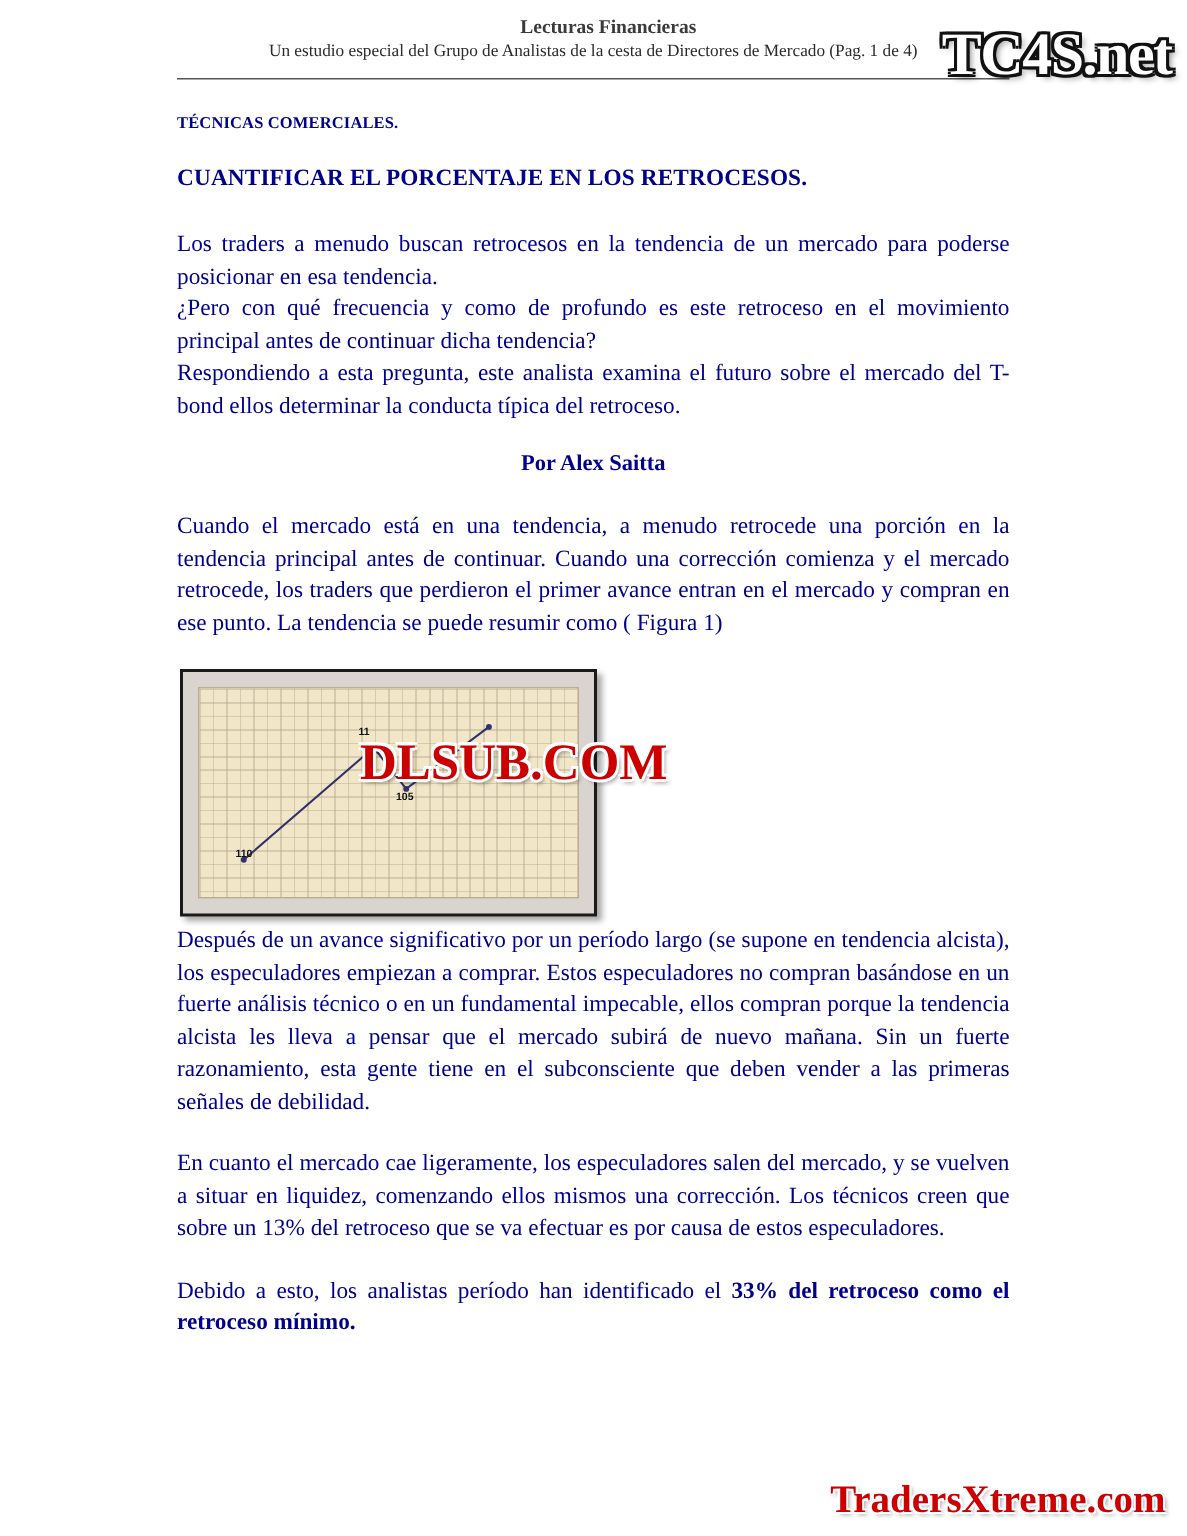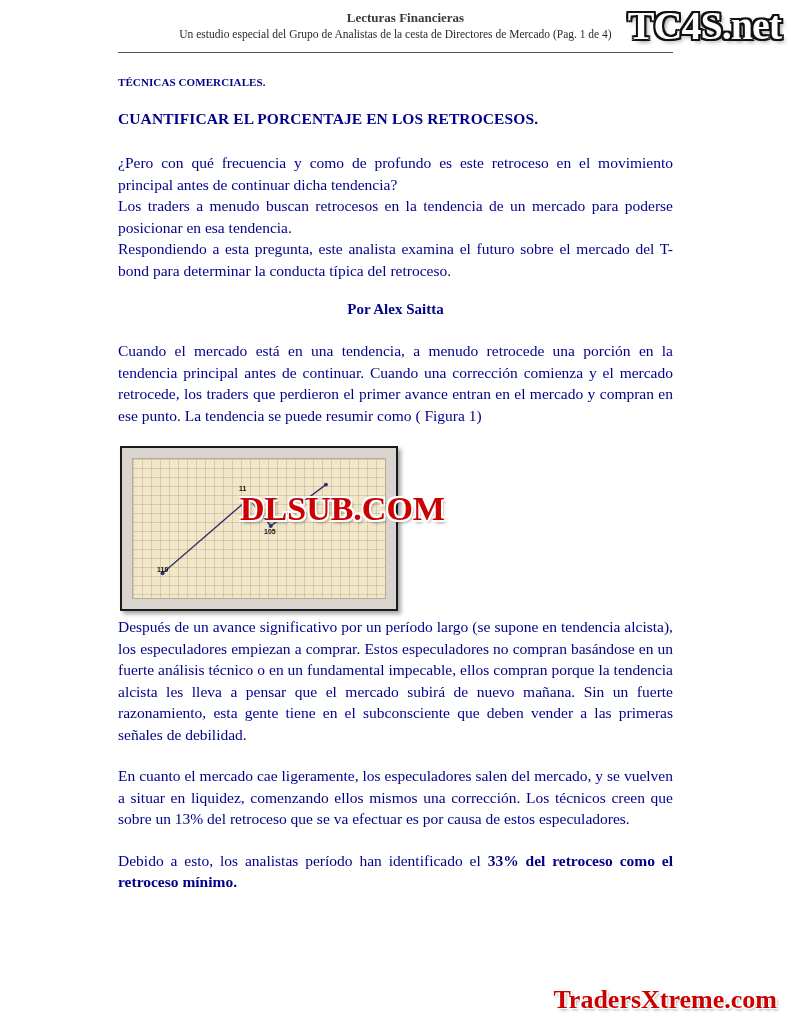--- a/index.html
+++ b/index.html
@@ -46,21 +46,21 @@
     position: absolute;
     top: 52px;
     left: 118px;
     right: 118px;
     border-top: 1px solid #555;
   }
 
   
   .wm-tc4s {
     position: absolute;
-    top: 6px;
+    top: 16px;
     right: 10px;
     font-family: "Liberation Serif", serif;
     font-weight: bold;
     font-style: normal;
     font-size: 40px;
     line-height: 40px;
     letter-spacing: -1px;
     color: #ffffff;
     text-shadow:
       -2px -2px 0 #111, 2px -2px 0 #111, -2px 2px 0 #111, 2px 2px 0 #111,
@@ -211,23 +211,23 @@
   <div class="header-rule"></div>
 
   <div class="wm-tc4s">TC4S.net</div>
 
   <div class="content">
 
     <h1 class="h-section">TÉCNICAS COMERCIALES.</h1>
     <h2 class="h-sub">CUANTIFICAR EL PORCENTAJE EN LOS RETROCESOS.</h2>
 
     <div class="para-block">
+      <p class="body">Los traders a menudo buscan retrocesos en la tendencia de un mercado para poderse posicionar en esa tendencia.</p>
       <p class="body">¿Pero con qué frecuencia y como de profundo es este retroceso en el movimiento principal antes de continuar dicha tendencia?</p>
-      <p class="body">Los traders a menudo buscan retrocesos en la tendencia de un mercado para poderse posicionar en esa tendencia.</p>
-      <p class="body">Respondiendo a esta pregunta, este analista examina el futuro sobre el mercado del T-bond para determinar la conducta típica del retroceso.</p>
+      <p class="body">Respondiendo a esta pregunta, este analista examina el futuro sobre el mercado del T-bond ellos determinar la conducta típica del retroceso.</p>
     </div>
 
     <div class="byline">Por Alex Saitta</div>
 
     <p class="body spaced">Cuando el mercado está en una tendencia, a menudo retrocede una porción en la tendencia principal antes de continuar. Cuando una corrección comienza y el mercado retrocede, los traders que perdieron el primer avance  entran en el mercado y compran en ese punto. La tendencia se puede resumir como ( Figura 1)</p>
 
     <div class="figure-wrap">
       <div class="figure">
         <div class="figure-inner">
           <div class="figure-grid"></div>

